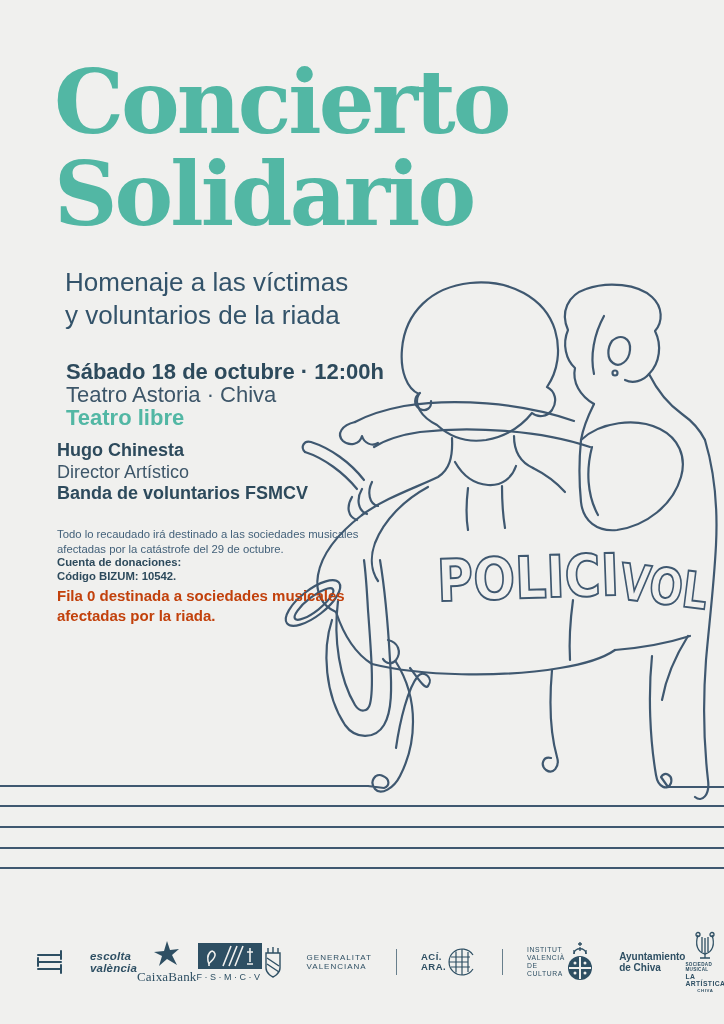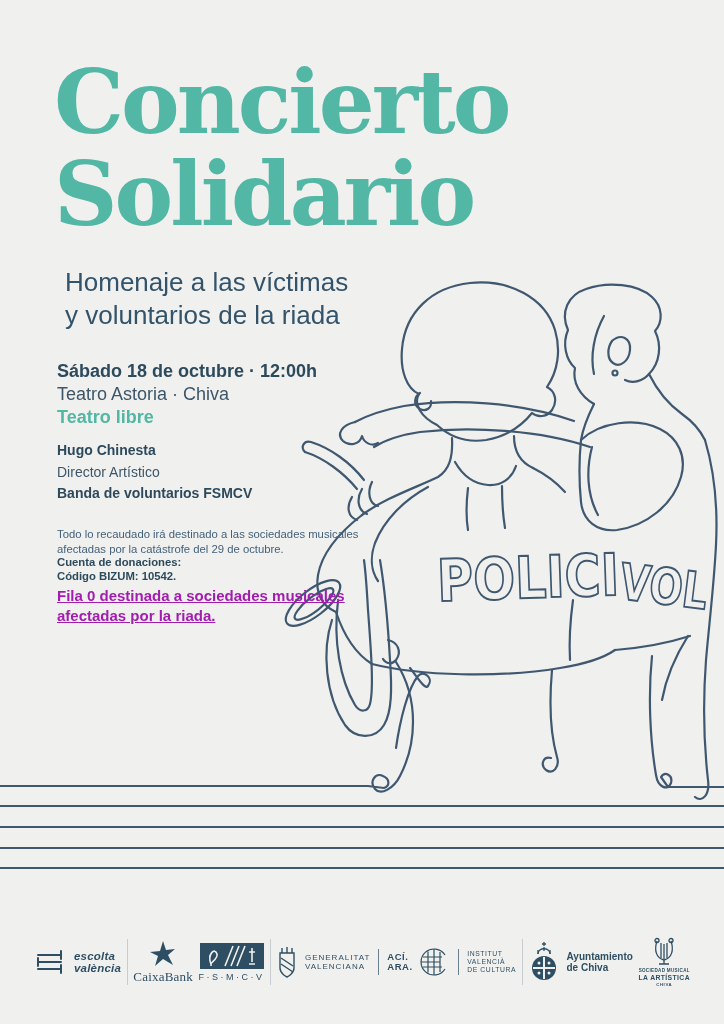--- a/index.html
+++ b/index.html
@@ -29,48 +29,48 @@
   .subtitle{
     left:57px;top:258px;
     font-size:26px;
     line-height:33px;
     font-weight:400;
     color:#33536a;
     margin:8px;
   }
   .subtitle span{display:block;}
   
-  .event{left:57px;top:360px;font-size:18px;line-height:23px;}
+  .event{left:66px;top:360px;font-size:22px;line-height:23px;}
   .event .bold{font-weight:700;color:#2d4a5c;}
   .event .reg{font-weight:400;color:#3d5669;}
   .event .teal{font-weight:700;color:#52b7a4;}
-  .credits{left:57px;top:440px;font-size:14px;line-height:21.5px;}
+  .credits{left:57px;top:440px;font-size:18px;line-height:21.5px;}
   .credits .bold{font-weight:700;color:#2d4a5c;}
   .credits .reg{font-weight:400;color:#3d5669;}
   .smallinfo{left:57px;top:527px;font-size:11.3px;line-height:14.5px;color:#43617a;font-weight:400;}
   .account{left:57px;top:556px;font-size:11.3px;line-height:13.5px;color:#2d4a5c;font-weight:700;}
-  .fila{left:57px;top:586px;font-size:15px;line-height:19.5px;color:#a21caf;font-weight:700;text-decoration:underline;}
+  .fila{left:57px;top:586px;font-size:15px;line-height:19.5px;color:#c2410c;font-weight:700;}
   .block span{display:block;}
   
   .illustration{left:0;top:0;width:724px;height:1024px;pointer-events:none;}
   .illustration path,.illustration ellipse,.illustration circle{
     fill:none;stroke:#3f5870;stroke-width:2.2;stroke-linecap:round;stroke-linejoin:round;
   }
   .illustration text{
     font-family:"DejaVu Sans", sans-serif;font-weight:bold;
     fill:none;stroke:#3f5870;stroke-width:2;
   }
   
   .footer{
     left:0;top:922px;width:724px;height:80px;
     display:flex;align-items:center;justify-content:space-between;
     padding:0 34px;box-sizing:border-box;
     color:#2e4f63;
   }
-  .logo{display:flex;align-items:center;gap:8px;}
+  .logo{display:flex;align-items:center;gap:24px;}
   .logo svg{flex:0 0 auto;}
   .logo .stack{display:flex;flex-direction:column;justify-content:center;}
   .vdiv{width:1px;height:46px;background:#c7cdd0;}
   .thin-div{width:1px;height:26px;background:#2e4f63;opacity:.7;}
   .escolta-text{font-style:italic;font-weight:700;font-size:11.5px;line-height:12px;letter-spacing:.2px;}
   .caixa{flex-direction:column;gap:1px;align-items:center;display:flex;}
   .caixa-word{font-family:"Liberation Serif", serif;font-size:13px;letter-spacing:.2px;}
   .fsmcv{flex-direction:column;gap:2px;align-items:flex-start;display:flex;}
   .fsmcv-word{font-size:9px;letter-spacing:2.5px;font-weight:400;}
   .gva-text{font-size:8px;line-height:9.5px;letter-spacing:1px;font-weight:400;}

